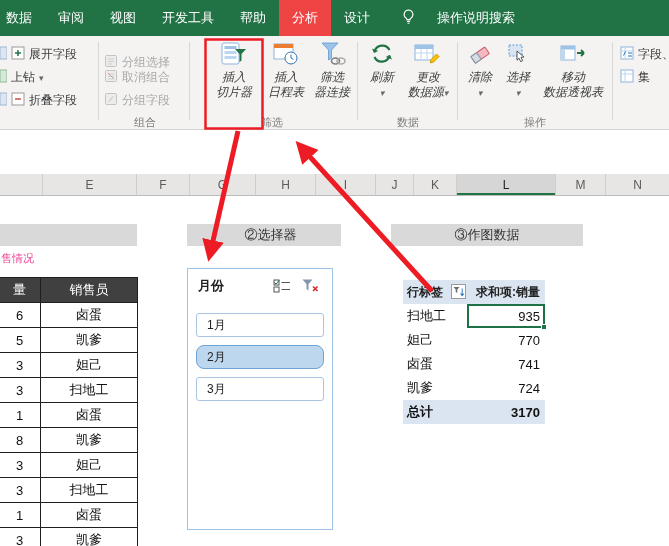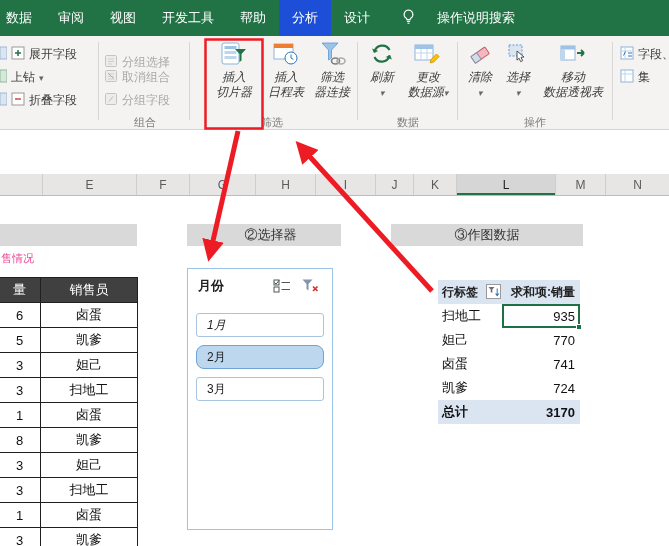--- a/index.html
+++ b/index.html
@@ -5,21 +5,21 @@
   * { margin:0; padding:0; box-sizing:border-box; }
   html,body { background:#fff; }
   body { width:669px; height:546px; font-family:"Liberation Sans", sans-serif; }
   #app { position:relative; width:669px; height:546px; background:#fff; overflow:hidden; }
 
   
   .topbar { position:absolute; left:0; top:0; width:669px; height:36px; background:#217346;
             display:flex; align-items:stretch; color:#fff; font-size:13px; }
   .tab { padding:0 13px; display:flex; align-items:center; white-space:nowrap; cursor:default; }
   .tab.first { padding-left:6px; }
-  .tab.active { background:#1d4ed8; }
+  .tab.active { background:#ef4444; }
   .searchbox { display:flex; align-items:center; gap:21px; padding:0 10px; margin-left:8px; }
 
   
   .ribbon { position:absolute; left:0; top:36px; width:669px; height:94px; background:#f4f3f2;
             border-bottom:1px solid #d5d3d1; font-size:12px; color:#3b3b3b; }
   .rb-small { position:absolute; height:20px; display:flex; align-items:center; gap:4px; white-space:nowrap; }
   .rb-small.disabled { color:#a8a8a8; }
   .rb-big { position:absolute; top:4px; display:flex; flex-direction:column; align-items:center;
             line-height:15px; text-align:center;font-style:italic; }
   .rb-big .ic { height:28px; display:flex; align-items:center; margin-bottom:2px; }
@@ -50,21 +50,21 @@
             border:1px solid #9dc3e6; }
   .slicer-head { position:absolute; left:10px; top:8px; font-size:13px; font-weight:bold; color:#222; }
   .slicer-btn { position:absolute; top:8px; width:20px; height:17px; display:flex; align-items:center; justify-content:center; }
   .slicer-btn.ms { right:40px; }
   .slicer-btn.cf { right:12px; }
   .slicer-item { position:absolute; left:8px; width:128px; height:24px; border:1px solid #a8c4de; border-radius:3px;
                  background:#fff; font-size:12px; color:#222; display:flex; align-items:center; padding-left:10px; }
   .slicer-item.sel { background:#bdd7ee; border-color:#6da4d4; }
 
   
-  .pivot { position:absolute; left:403px; top:280px; width:142px;margin-left:35px; }
+  .pivot { position:absolute; left:403px; top:280px; width:142px; }
   .pvt-row { display:flex; height:24px; align-items:center; font-size:13px; color:#111; }
   .pvt-label { width:64px; padding-left:4px; position:relative; height:100%; display:flex; align-items:center; }
   .pvt-value { width:78px; text-align:right; padding-right:5px; }
   .pvt-hdr { background:#dbe5f1; font-weight:bold; font-size:12px; color:#1f1f1f; }
   .pvt-total { background:#dbe5f1; font-weight:bold; }
   .pvt-dd { position:absolute; right:1px; top:4px; }
   .sel-cell { position:absolute; left:64px; top:24px; width:78px; height:24px; border:2px solid #1e7145; }
   .fill-handle { position:absolute; right:-4px; bottom:-4px; width:6px; height:6px; background:#1e7145; border:1px solid #fff; }
 
   
@@ -351,21 +351,21 @@
           <rect x="1" y="8" width="5" height="5" fill="none" stroke="#555"></rect>
           <path d="M8.5 10.5H17" stroke="#555"></path>
         </svg>
       </div>
     <div class="slicer-btn cf">
         <svg width="18" height="15">
           <path d="M1.5 1.5h10l-4 4.5v6.5l-2-1.5V6z" fill="#8496ab"></path>
           <path d="M12 8.5l4.5 4.5M16.5 8.5L12 13" stroke="#d92b2b" stroke-width="1.6"></path>
         </svg>
       </div>
-    <div class="slicer-item" style="top:44px;font-style:italic;">1月</div>
+    <div class="slicer-item" style="top:44px;">1月</div>
     <div class="slicer-item sel" style="top:76px;border-radius:8px;">2月</div>
     <div class="slicer-item" style="top:108px;">3月</div>
   </div>
 
   <div class="pivot">
     <div class="pvt-row pvt-hdr">
       <div class="pvt-label">
         <span>行标签</span>
         <span class="pvt-dd"><svg width="15" height="15">
               <rect x="0.5" y="0.5" width="14" height="14" fill="#fff" stroke="#9a9a9a"></rect>

